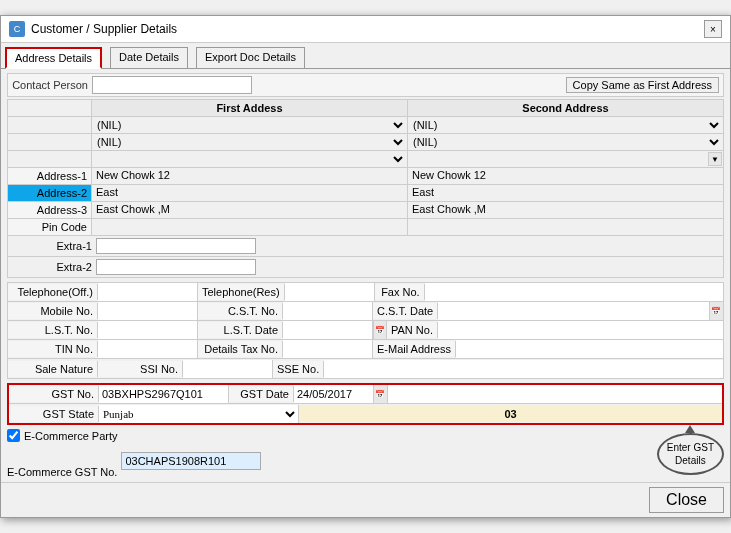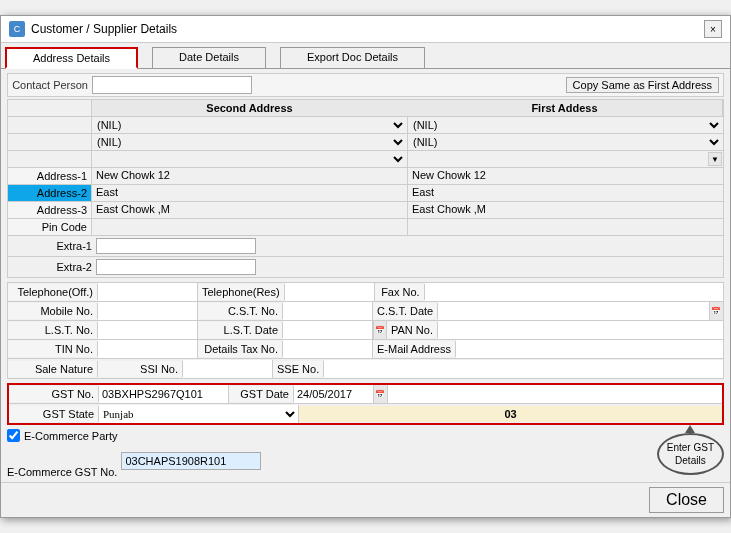--- a/index.html
+++ b/index.html
@@ -57,27 +57,27 @@
       justify-content: center;
       font-size: 10px;
     }
     .tabs {
       display: flex;
       padding: 4px 4px 0 4px;
       background: #f0f0f0;
       border-bottom: 1px solid #999;
     }
     .tab {
-      padding: 3px 26px;
+      padding: 3px 8px;
       border: 1px solid #999;
       border-bottom: none;
       background: #f0f0f0;
       cursor: pointer;
       font-size: 11px;
-      margin-right: 14px;
+      margin-right: 8px;
       position: relative;
     }
     .tab.active {
       background: #fff;
       border-bottom: 1px solid #fff;
       z-index: 1;
       margin-bottom: -1px;
       border: 2px solid #cc0000;
       border-bottom: 2px solid #fff;
     }
@@ -165,22 +165,22 @@
       <span class="field-label">Contact Person</span>
       <input type="text" class="field-input" style="width: 160px;">
       <div style="flex:1;"></div>
       <button class="copy-btn">Copy Same as First Address</button>
     </div>
 
     <div style="border:1px solid #ccc; border-bottom:none; margin-bottom:0;">
 
       <div style="display:flex; border-bottom:1px solid #ccc;">
         <div style="width:84px; border-right:1px solid #ccc;"></div>
+        <div style="flex:1; text-align:center; font-weight:bold; padding:2px; background:#e8e8e8; border-right:1px solid #ccc; font-size:11px;">First Addess</div>
         <div style="flex:1; text-align:center; font-weight:bold; padding:2px; background:#e8e8e8; font-size:11px;">Second Address</div>
-        <div style="flex:1; text-align:center; font-weight:bold; padding:2px; background:#e8e8e8; border-right:1px solid #ccc; font-size:11px;">First Addess</div>
       </div>
 
       <div style="display:flex; border-bottom:1px solid #ccc;">
         <div style="width:84px; border-right:1px solid #ccc;"></div>
         <div style="flex:1; border-right:1px solid #ccc; padding:1px;">
           <select style="width:100%; font-size:11px; border:none; background:transparent;">
             <option>(NIL)</option>
           </select>
         </div>
         <div style="flex:1; padding:1px;">

